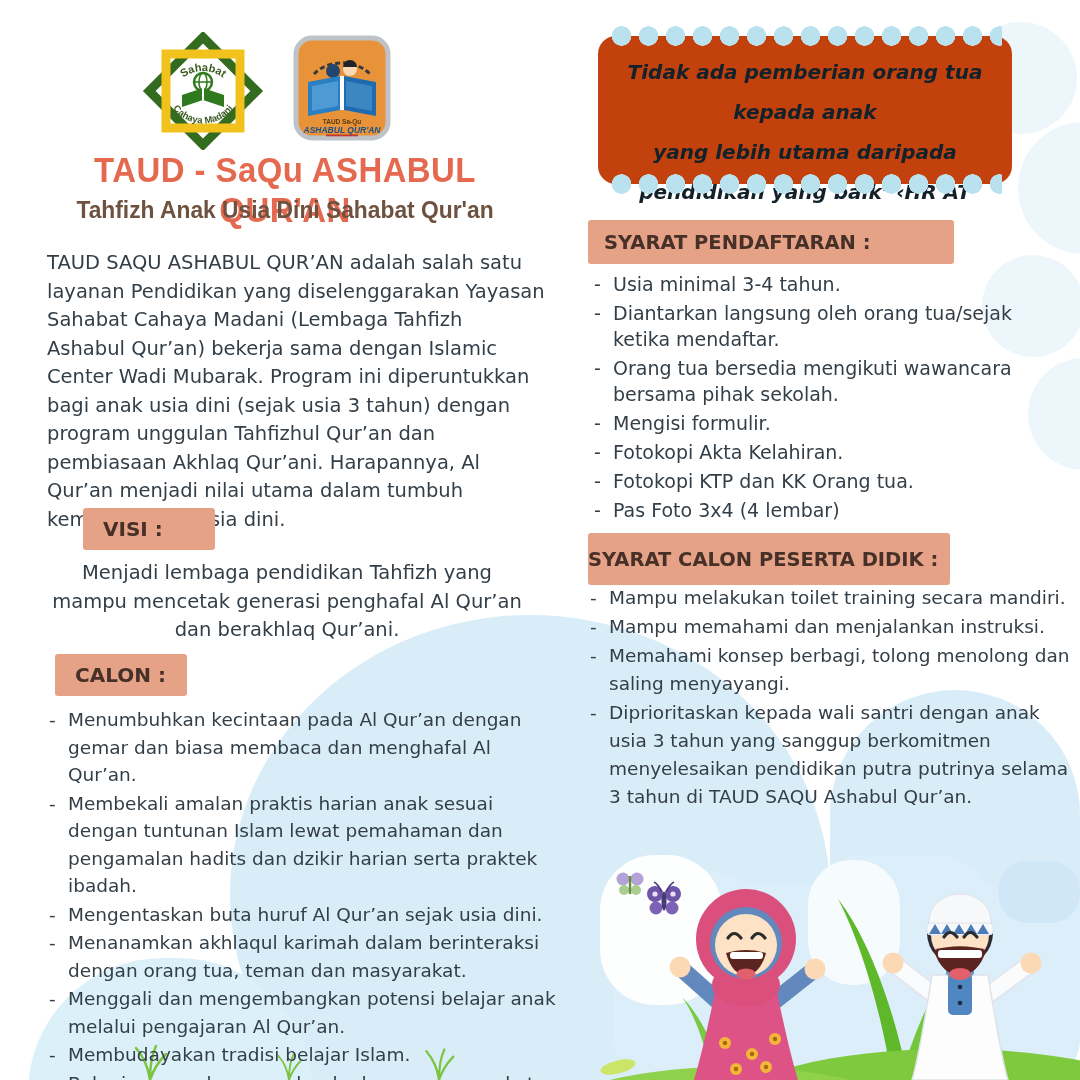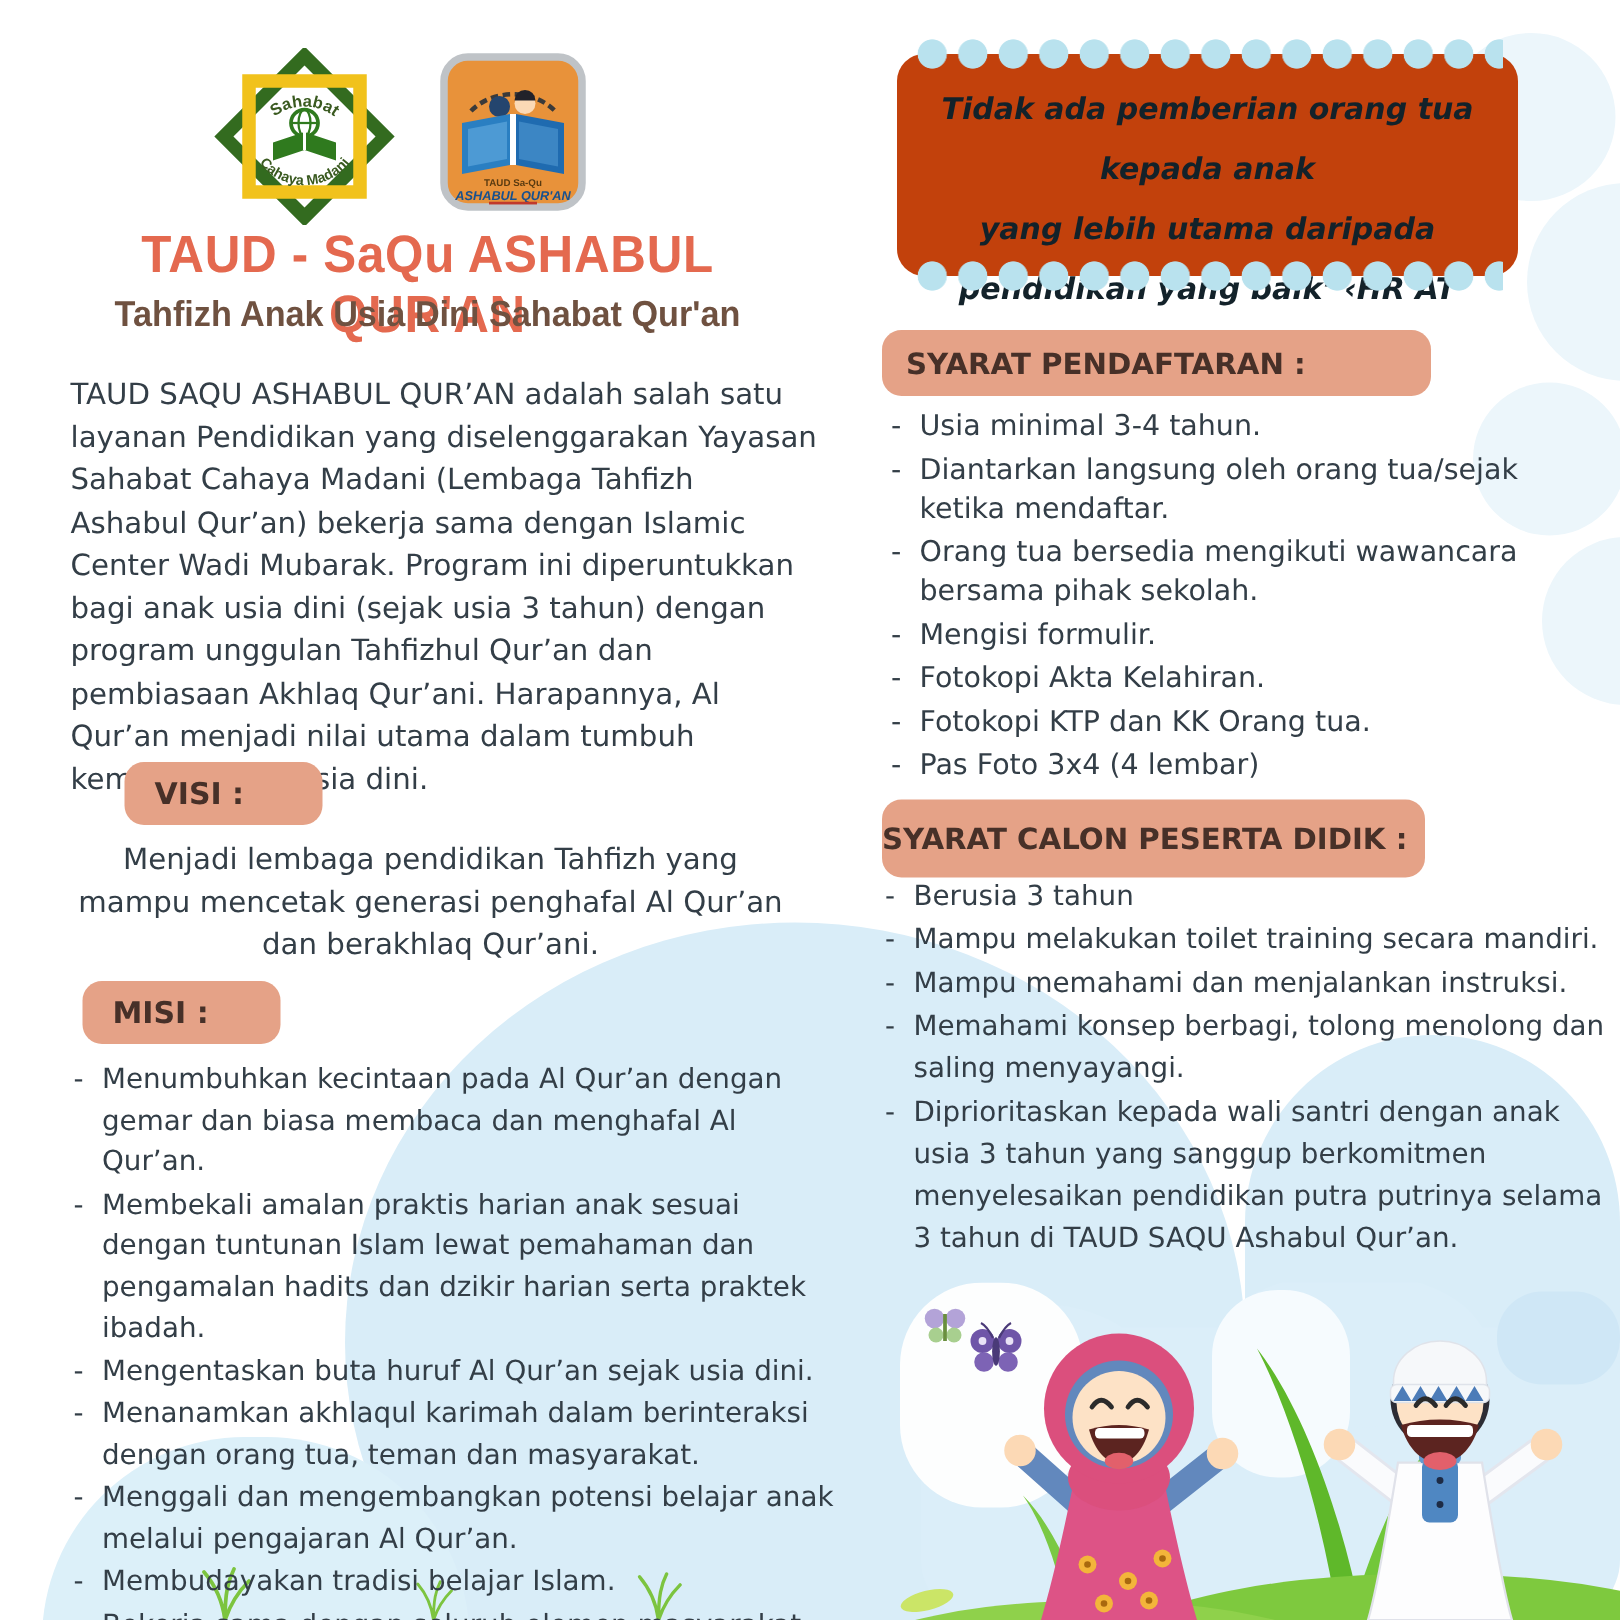--- a/index.html
+++ b/index.html
@@ -19,21 +19,21 @@
   .title{position:absolute;left:25px;top:150px;width:520px;text-align:center;z-index:2;
          font-family:"Liberation Sans",sans-serif;font-weight:800;font-size:35px;color:#e4694f;
          transform:scaleX(.94);letter-spacing:0.5px;}
   .subtitle{position:absolute;left:25px;top:196px;width:520px;text-align:center;z-index:2;
          font-family:"Liberation Sans",sans-serif;font-weight:700;font-size:24px;color:#6f5140;
          transform:scaleX(.95);}
   
   .about{position:absolute;left:47px;top:249px;width:498px;z-index:2;
          font-size:19.5px;line-height:28.5px;}
   .tagbar{position:absolute;z-index:2;background:#e5a287;color:#473028;font-weight:bold;
-          display:flex;align-items:center;border-radius:13px;}
+          display:flex;align-items:center;border-radius:3px;}
   .bar-visi{left:55px;top:508px;width:112px;height:42px;font-size:20px;padding-left:20px;margin-left:28px;}
   .bar-misi{left:55px;top:654px;width:112px;height:42px;font-size:20px;padding-left:20px;}
   .bar-sp{left:588px;top:220px;width:350px;height:44px;font-size:19.5px;padding-left:16px;}
   .bar-scpd{left:588px;top:533px;width:362px;height:52px;font-size:19.5px;padding-left:0;}
   .visi-text{position:absolute;left:47px;top:559px;width:480px;z-index:2;
          font-size:19.5px;line-height:28.5px;text-align:center;}
   ul.plain{list-style:none;margin:1px;padding:0;position:absolute;z-index:2;}
   ul.plain li{position:relative;padding-left:20px;}
   ul.plain li::before{content:"-";position:absolute;left:1px;top:0;}
   .misi-list{left:47px;top:705px;width:516px;font-size:18.5px;line-height:27.5px;}
@@ -115,21 +115,21 @@
       <div class="qline">yang lebih utama daripada</div>
       <div class="qline">pendidikan yang baik’ ‹HR AT Tirmidzi›</div>
     </div>
   </div>
 
   <div class="about">TAUD SAQU ASHABUL QUR’AN adalah salah satu layanan Pendidikan yang diselenggarakan Yayasan Sahabat Cahaya Madani (Lembaga Tahfizh Ashabul Qur’an) bekerja sama dengan Islamic Center Wadi Mubarak. Program ini diperuntukkan bagi anak usia dini (sejak usia 3 tahun) dengan program unggulan Tahfizhul Qur’an dan pembiasaan Akhlaq Qur’ani. Harapannya, Al Qur’an menjadi nilai utama dalam tumbuh kembang anak usia dini.</div>
 
   <div class="tagbar bar-visi">VISI :</div>
   <div class="visi-text">Menjadi lembaga pendidikan Tahfizh yang mampu mencetak generasi penghafal Al Qur’an dan berakhlaq Qur’ani.</div>
 
-  <div class="tagbar bar-misi">MISI :</div>
+  <div class="tagbar bar-misi">CALON :</div>
   <ul class="plain misi-list">
     <li>Menumbuhkan kecintaan pada Al Qur’an dengan gemar dan biasa membaca dan menghafal Al Qur’an.</li>
     <li>Membekali amalan praktis harian anak sesuai dengan tuntunan Islam lewat pemahaman dan pengamalan hadits dan dzikir harian serta praktek ibadah.</li>
     <li>Mengentaskan buta huruf Al Qur’an sejak usia dini.</li>
     <li>Menanamkan akhlaqul karimah dalam berinteraksi dengan orang tua, teman dan masyarakat.</li>
     <li>Menggali dan mengembangkan potensi belajar anak melalui pengajaran Al Qur’an.</li>
     <li>Membudayakan tradisi belajar Islam.</li>
     <li>Bekerja sama dengan seluruh elemen masyarakat dalam upaya mempelajari Al Qur’an.</li>
   </ul>
 
@@ -139,21 +139,20 @@
     <li>Diantarkan langsung oleh orang tua/sejak ketika mendaftar.</li>
     <li>Orang tua bersedia mengikuti wawancara bersama pihak sekolah.</li>
     <li>Mengisi formulir.</li>
     <li>Fotokopi Akta Kelahiran.</li>
     <li>Fotokopi KTP dan KK Orang tua.</li>
     <li>Pas Foto 3x4 (4 lembar)</li>
   </ul>
 
   <div class="tagbar bar-scpd">SYARAT CALON PESERTA DIDIK :</div>
   <ul class="plain scpd-list">
-    <li>Berusia 3 tahun</li>
     <li>Mampu melakukan toilet training secara mandiri.</li>
     <li>Mampu memahami dan menjalankan instruksi.</li>
     <li>Memahami konsep berbagi, tolong menolong dan saling menyayangi.</li>
     <li>Diprioritaskan kepada wali santri dengan anak usia 3 tahun yang sanggup berkomitmen menyelesaikan pendidikan putra putrinya selama 3 tahun di TAUD SAQU Ashabul Qur’an.</li>
   </ul>
 
   <svg class="sprig" style="left:130px;top:1040px" width="40" height="40" viewBox="0 0 40 40">
     <path d="M20,40 C18,25 12,15 6,8 M20,40 C20,22 22,14 26,6 M20,40 C24,28 30,20 36,14" stroke="#7cc43f" stroke-width="2.5" fill="none" stroke-linecap="round"></path>
   </svg>
   <svg class="sprig" style="left:272px;top:1050px" width="34" height="30" viewBox="0 0 40 40">

